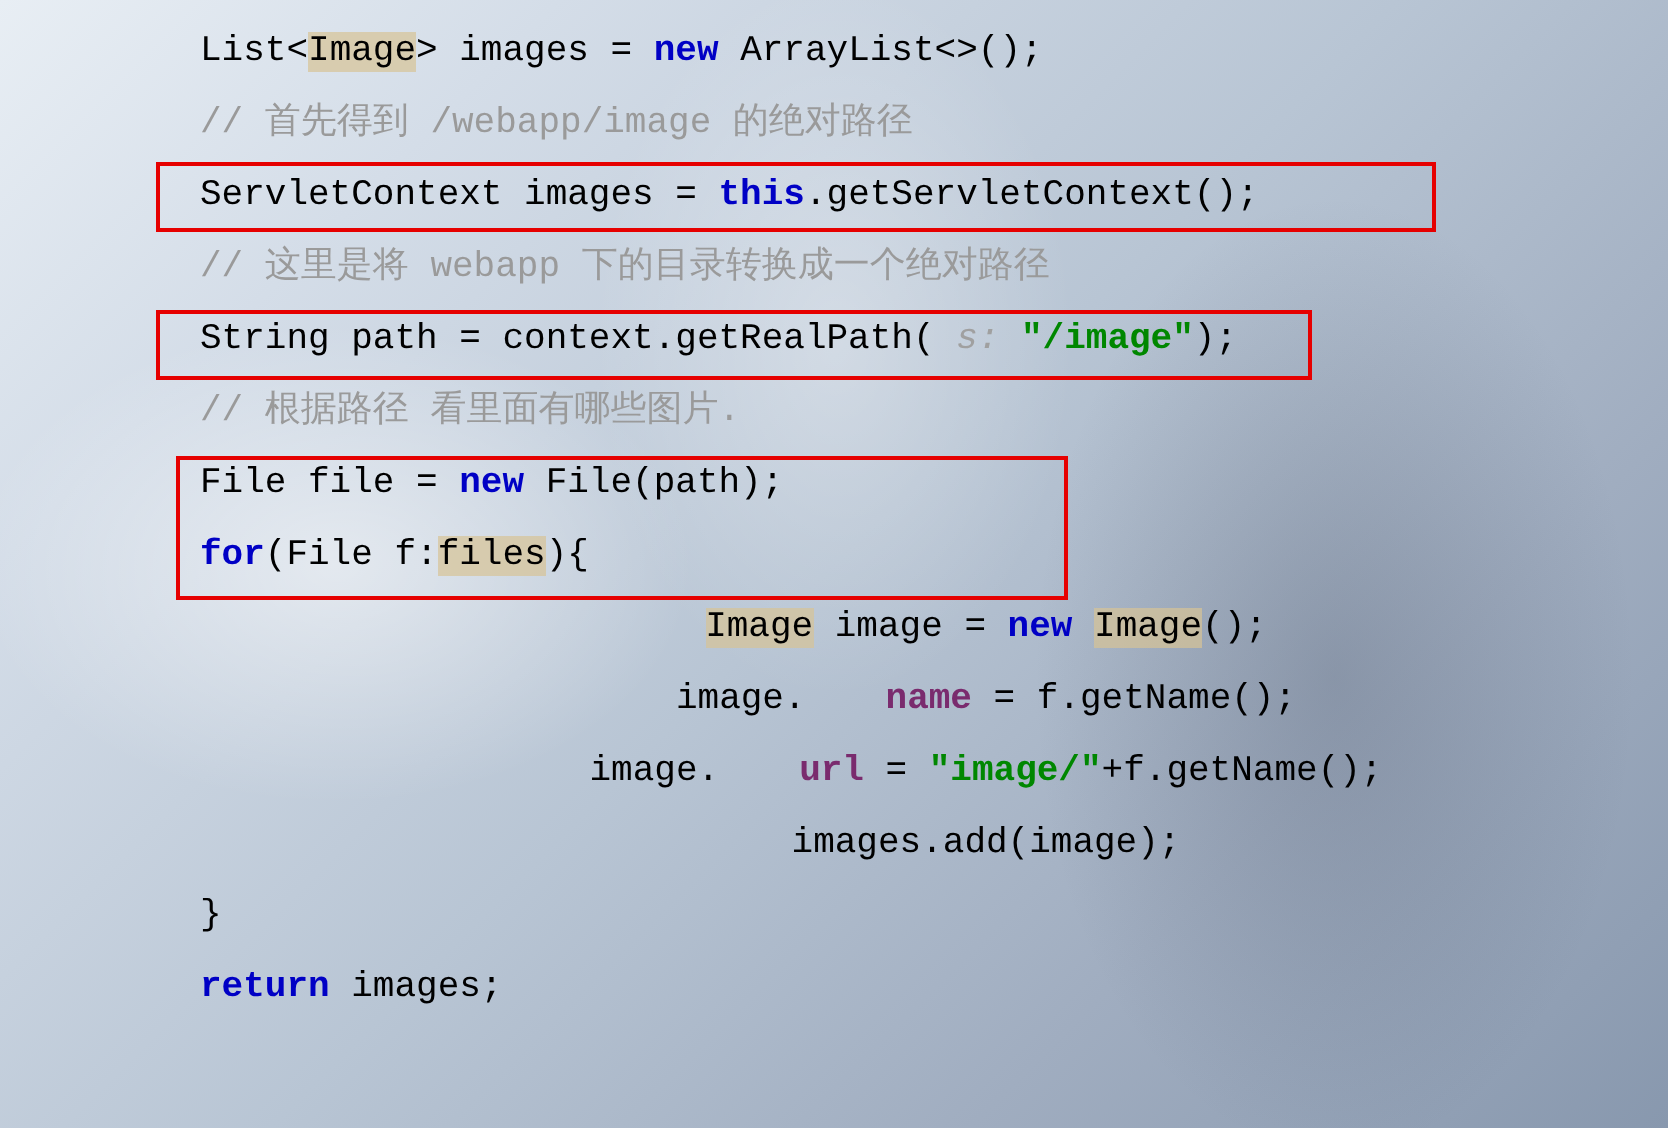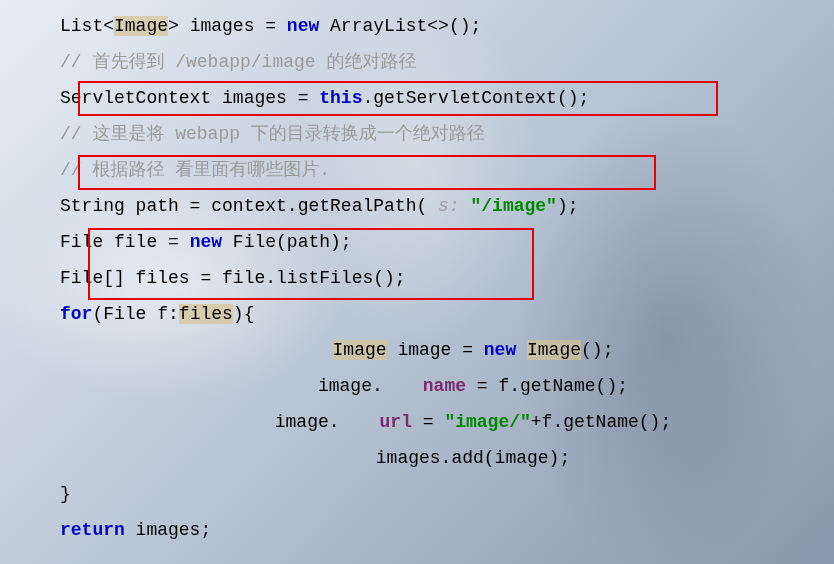--- a/index.html
+++ b/index.html
@@ -21,23 +21,23 @@
       position: absolute;
       inset: 0;
       background: 
         radial-gradient(ellipse 300px 200px at 20% 50%, rgba(255,255,255,0.5) 0%, transparent 60%),
         radial-gradient(ellipse 250px 400px at 80% 60%, rgba(60,70,90,0.25) 0%, transparent 60%),
         radial-gradient(ellipse 200px 300px at 50% 30%, rgba(255,255,255,0.3) 0%, transparent 60%);
     }
     .code-container {
       position: absolute;
       top: 8px;
-      left: 16px;
+      left: 0;
       right: 0;
-      padding-left: 44px;
+      padding-left: 100px;
     }
     .code-line {
       white-space: pre;
       color: #000;
     }
     .indent-1 { padding-left: 0; }
     .indent-2 { padding-left: 52px; text-align: center; }
     .kw { color: #0000c5; font-weight: bold; }
     .comment { color: #9a9a9a; }
     .str { color: #008700; font-weight: bold; }
@@ -64,27 +64,26 @@
 <div class="code-container">
 
   <div class="code-line indent-1"><span class="plain">List&lt;</span><span class="plain hl">Image</span><span class="plain">&gt; images = </span><span class="kw">new</span><span class="plain"> ArrayList&lt;&gt;();</span></div>
 
   <div class="code-line indent-1"><span class="comment">// 首先得到 /webapp/image 的绝对路径</span></div>
 
   <div class="code-line indent-1"><span class="plain">ServletContext images = </span><span class="kw">this</span><span class="plain">.getServletContext();</span></div>
 
   <div class="code-line indent-1"><span class="comment">// 这里是将 webapp 下的目录转换成一个绝对路径</span></div>
 
+  <div class="code-line indent-1"><span class="plain">String path = context.getRealPath(</span><span class="param-hint"> s: </span><span class="str">"/image"</span><span class="plain">);</span></div>
+
   <div class="code-line indent-1"><span class="comment">// 根据路径 看里面有哪些图片.</span></div>
-
-  <div class="code-line indent-1"><span class="plain">String path = context.getRealPath(</span><span class="param-hint"> s: </span><span class="str">"/image"</span><span class="plain">);</span></div>
 
   <div class="code-line indent-1"><span class="plain">File file = </span><span class="kw">new</span><span class="plain"> File(path);</span></div>
 
-  <div class="code-line indent-1"><span class="plain">File[] files = file.listFiles();</span></div>
 
   <div class="code-line indent-1"><span class="kw">for</span><span class="plain">(File f:</span><span class="plain hl">files</span><span class="plain">){</span></div>
 
   <div class="code-line indent-2"><span class="plain hl">Image</span><span class="plain"> image = </span><span class="kw">new</span><span class="plain"> </span><span class="plain hl">Image</span><span class="plain">();</span></div>
 
   <div class="code-line indent-2"><span class="plain">image.</span><span class="member">name</span><span class="plain"> = f.getName();</span></div>
 
   <div class="code-line indent-2"><span class="plain">image.</span><span class="member">url</span><span class="plain"> = </span><span class="str">"image/"</span><span class="plain">+f.getName();</span></div>
 
   <div class="code-line indent-2"><span class="plain">images.add(image);</span></div>

